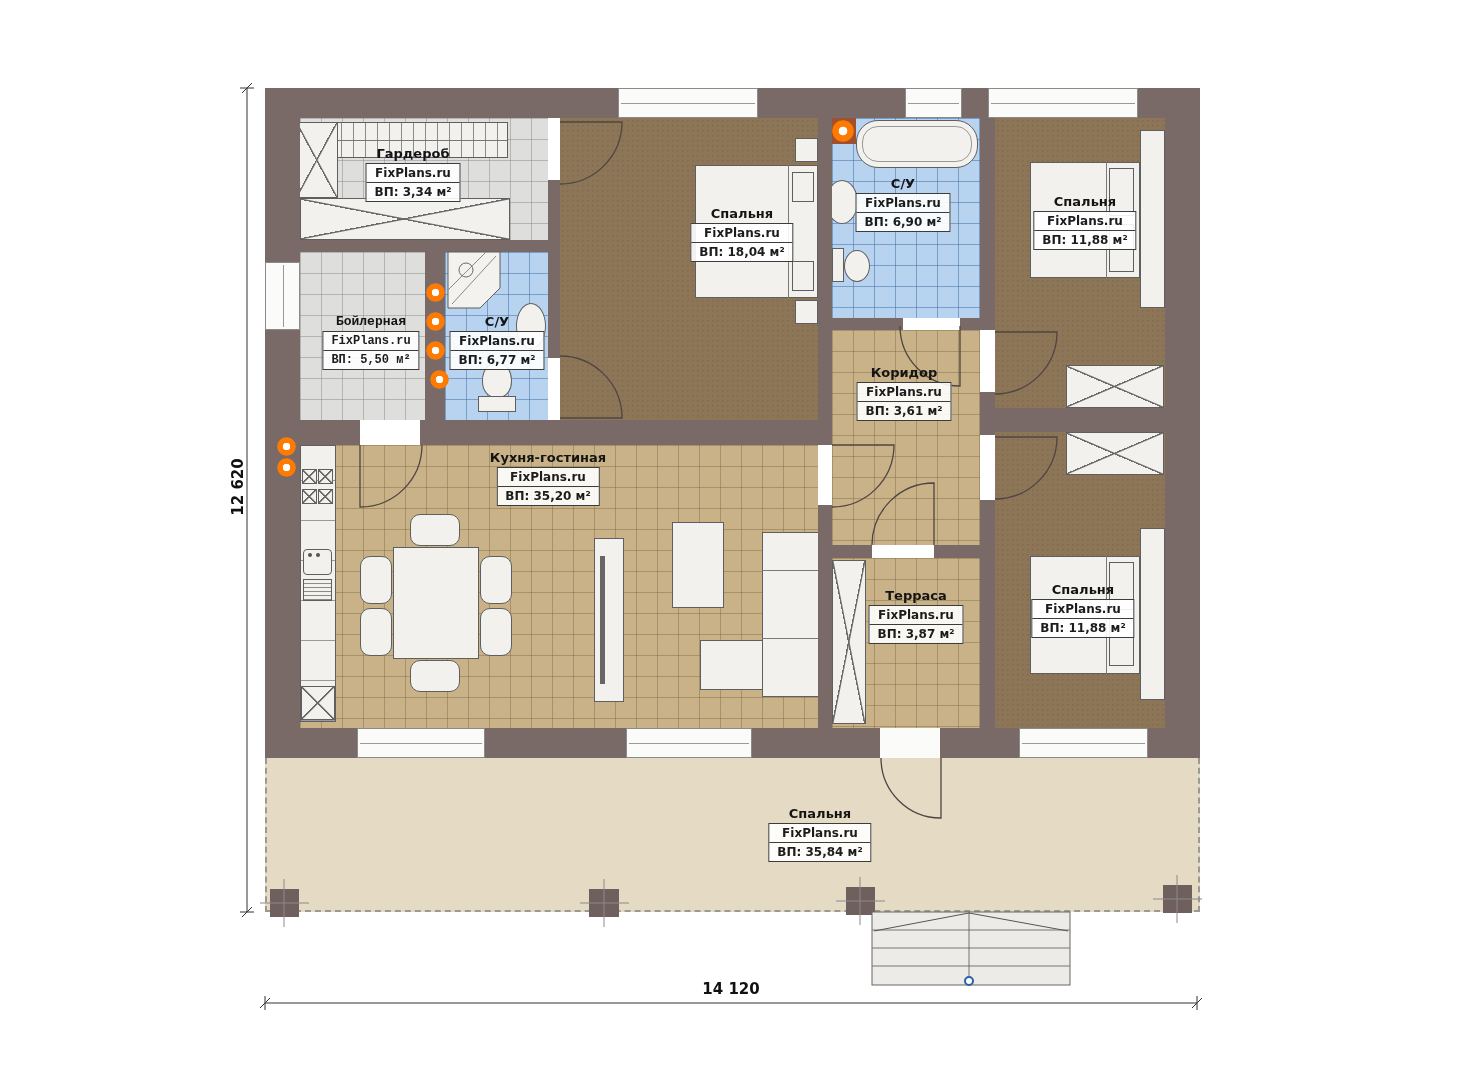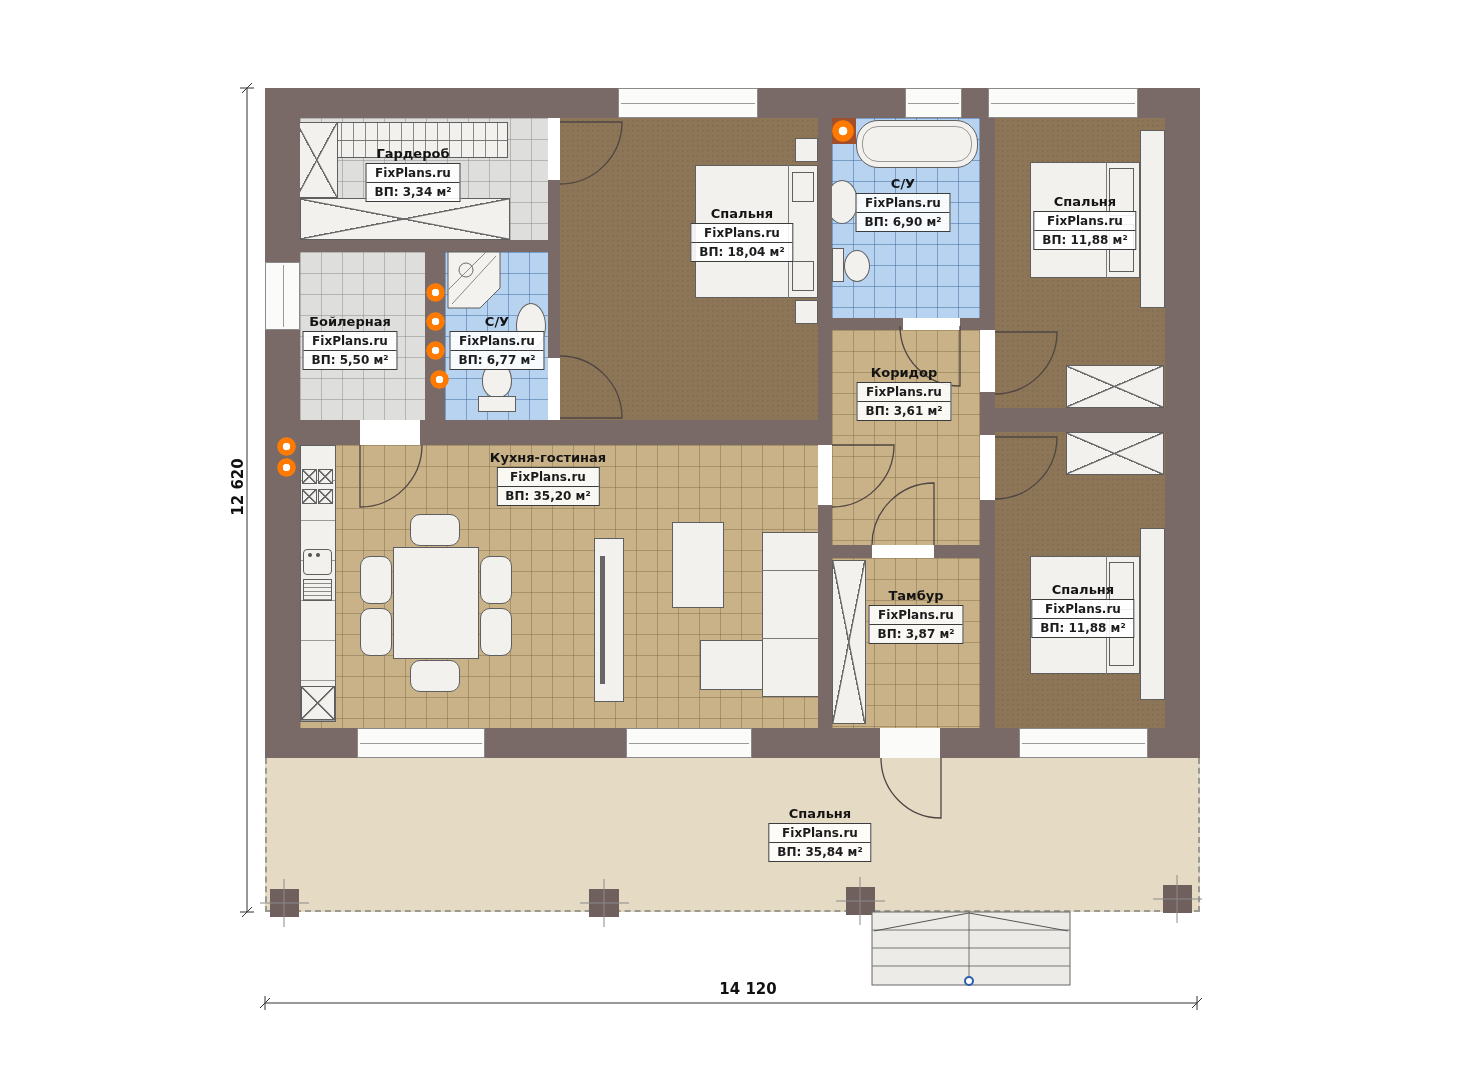--- a/index.html
+++ b/index.html
@@ -217,21 +217,21 @@
         <line x1="1197" y1="996" x2="1197" y2="1010"></line>
       <line x1="260" y1="1008" x2="270" y2="998"></line>
         <line x1="1192" y1="1008" x2="1202" y2="998"></line>
     </g>
   </svg>
 
   <div class="rlabel" style="left:413px;top:146px;">
     <div class="rname">Гардероб</div>
     <div class="rbox"><div class="rrow">FixPlans.ru</div><div class="rrow">ВП: 3,34 м²</div></div>
   </div>
-  <div class="rlabel" style="left:350px;top:314px;">
+  <div class="rlabel" style="left:371px;top:314px;font-family:Liberation Mono, monospace;">
     <div class="rname">Бойлерная</div>
     <div class="rbox"><div class="rrow">FixPlans.ru</div><div class="rrow">ВП: 5,50 м²</div></div>
   </div>
   <div class="rlabel" style="left:497px;top:314px;">
     <div class="rname">С/У</div>
     <div class="rbox"><div class="rrow">FixPlans.ru</div><div class="rrow">ВП: 6,77 м²</div></div>
   </div>
   <div class="rlabel" style="left:742px;top:206px;">
     <div class="rname">Спальня</div>
     <div class="rbox"><div class="rrow">FixPlans.ru</div><div class="rrow">ВП: 18,04 м²</div></div>
@@ -246,28 +246,28 @@
   </div>
   <div class="rlabel" style="left:904px;top:365px;">
     <div class="rname">Коридор</div>
     <div class="rbox"><div class="rrow">FixPlans.ru</div><div class="rrow">ВП: 3,61 м²</div></div>
   </div>
   <div class="rlabel" style="left:548px;top:450px;">
     <div class="rname">Кухня-гостиная</div>
     <div class="rbox"><div class="rrow">FixPlans.ru</div><div class="rrow">ВП: 35,20 м²</div></div>
   </div>
   <div class="rlabel" style="left:916px;top:588px;">
-    <div class="rname">Тамбур</div>
+    <div class="rname">Терраса</div>
     <div class="rbox"><div class="rrow">FixPlans.ru</div><div class="rrow">ВП: 3,87 м²</div></div>
   </div>
   <div class="rlabel" style="left:1083px;top:582px;">
     <div class="rname">Спальня</div>
     <div class="rbox"><div class="rrow">FixPlans.ru</div><div class="rrow">ВП: 11,88 м²</div></div>
   </div>
   <div class="rlabel" style="left:820px;top:806px;">
     <div class="rname">Спальня</div>
     <div class="rbox"><div class="rrow">FixPlans.ru</div><div class="rrow">ВП: 35,84 м²</div></div>
   </div>
 
   <div class="dim-label" style="left:196px;top:478px;width:84px;transform:rotate(-90deg);">12 620</div>
-  <div class="dim-label" style="left:706px;top:980px;width:84px;">14 120</div>
+  <div class="dim-label" style="left:689px;top:980px;width:84px;">14 120</div>
 
 </div>
 
 </body></html>

